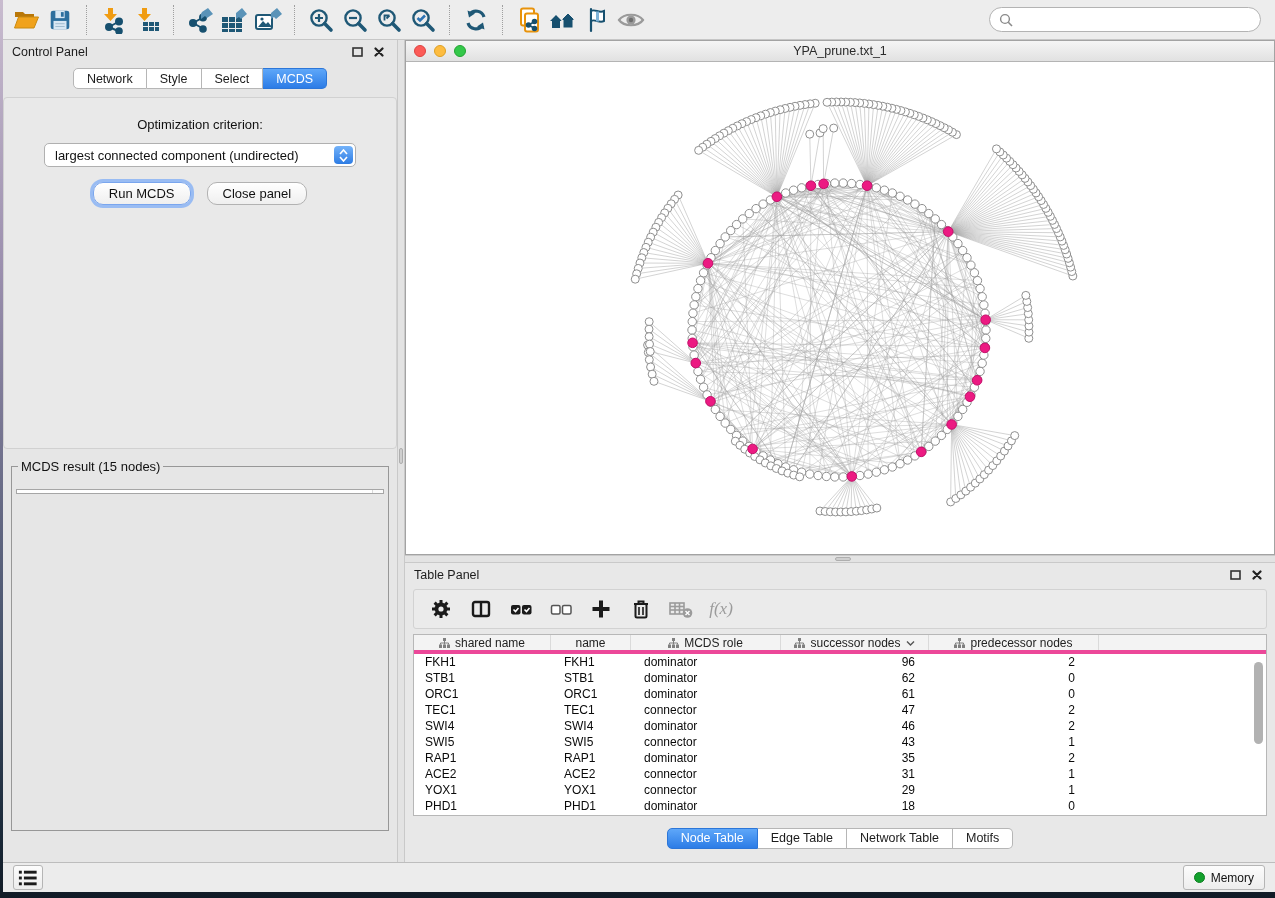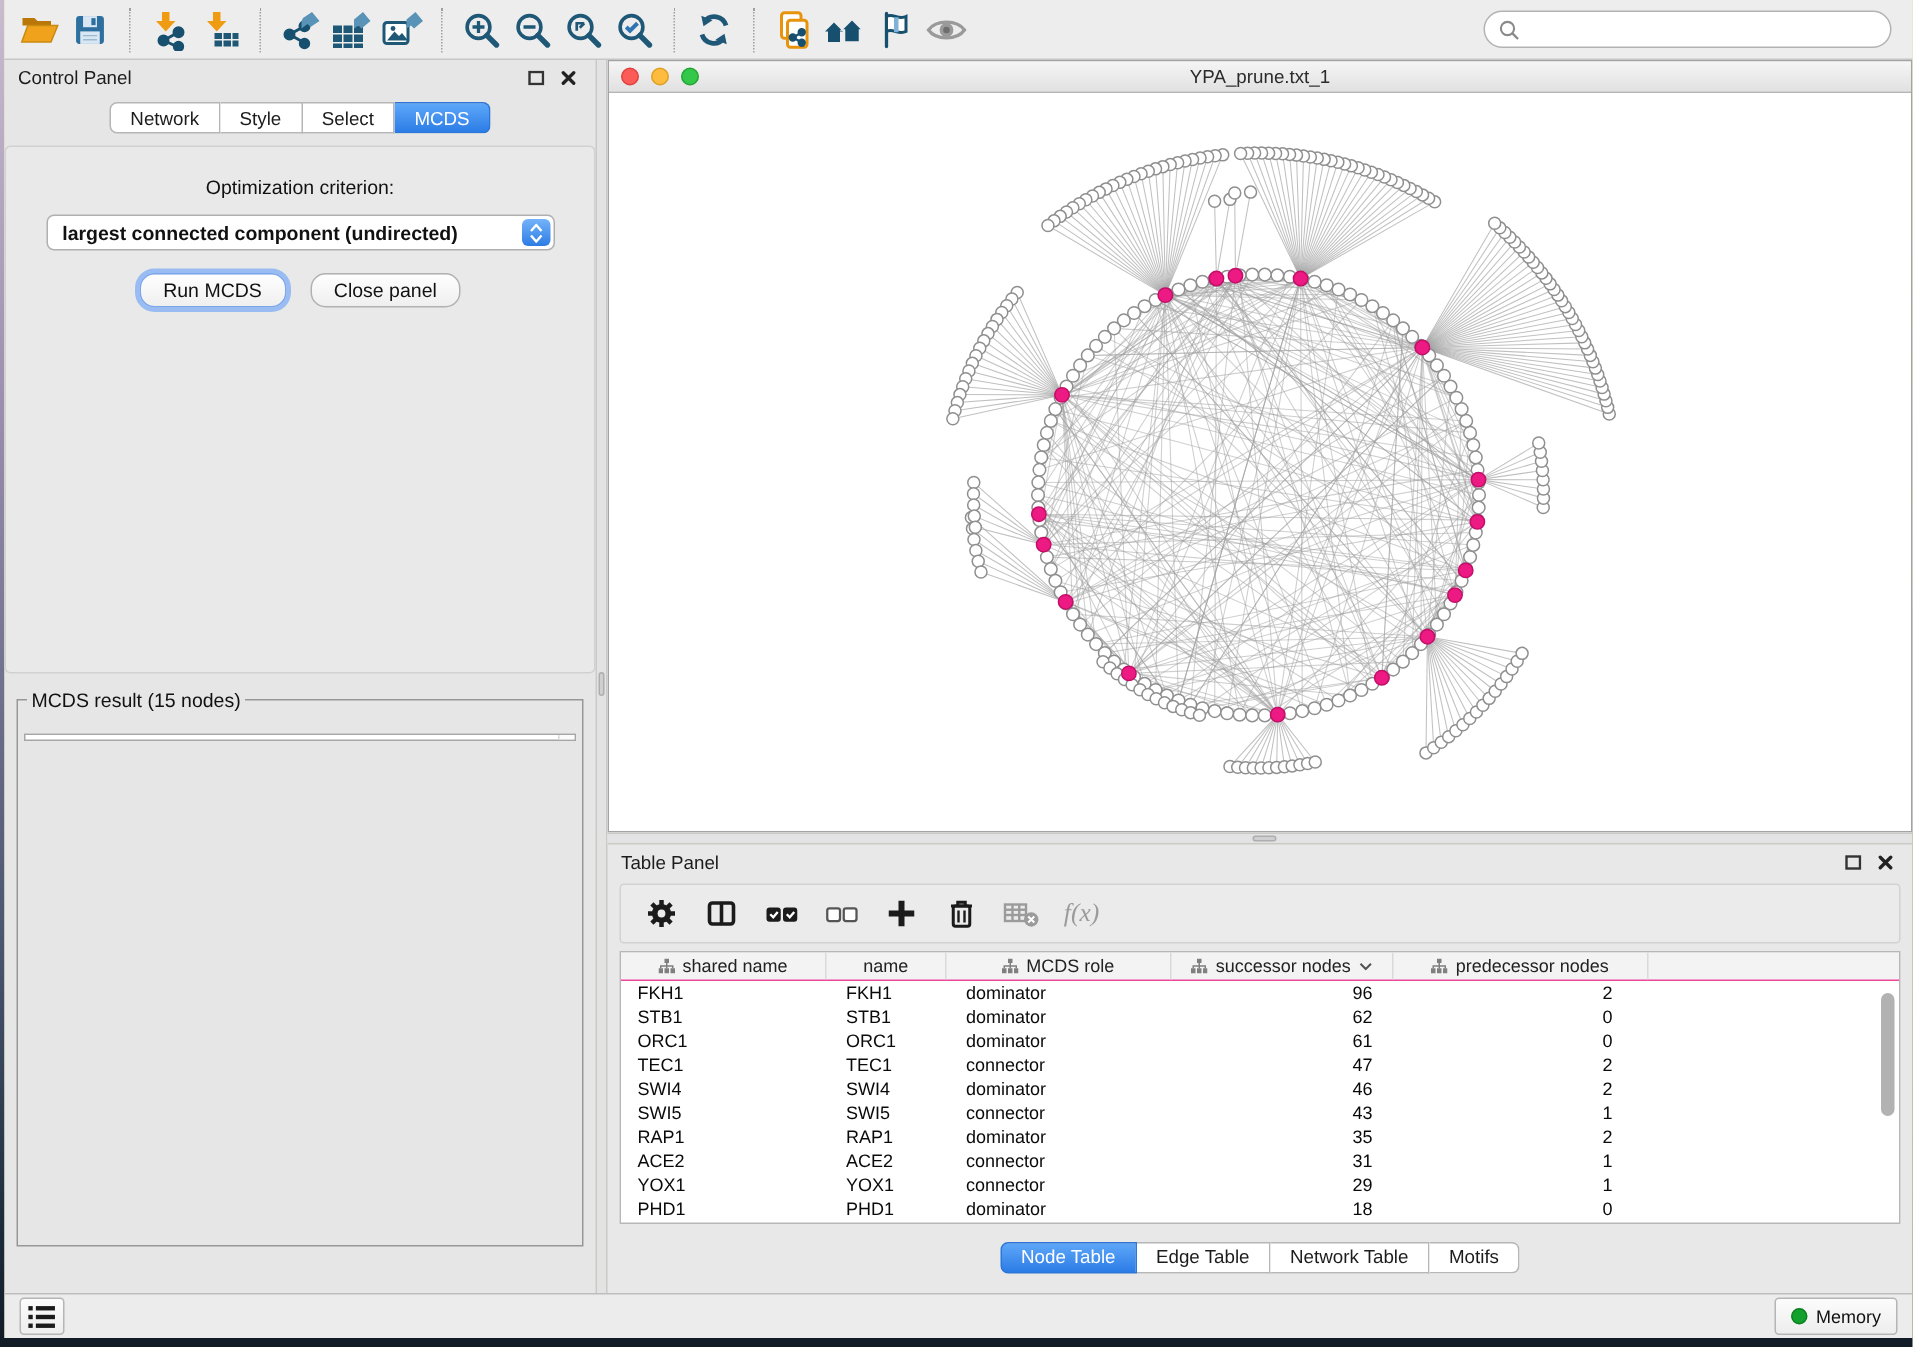--- a/index.html
+++ b/index.html
@@ -27,21 +27,21 @@
 
   .seg { display:flex; }
   .seg-tab { height:21px; padding:0 13px; background:#fff; border:1px solid #b6b6b6; border-left:none; font-size:12.5px; color:#1c1c1c; display:flex; align-items:center; }
   .seg-tab:first-child { border-left:1px solid #b6b6b6; border-radius:5px 0 0 5px; }
   .seg-tab:last-child { border-radius:0 5px 5px 0; }
   .seg-tab.active { background:linear-gradient(#5ea7f9,#2c7ce6); border-color:#2c76d8; color:#fff; }
   .cp-tabs { height:29px; display:flex; justify-content:center; align-items:center; flex:none; }
 
   .cp-box { margin:4px 0 0; height:352px; background:#e9e9e9; border:1px solid #d1d1d1; border-radius:4px; text-align:center; flex:none; }
   .opt-label { margin-top:19px; font-size:13px; color:#111; }
-  .opt-select { margin:11px auto 0; width:339px; height:24px; background:#fff; border:1px solid #b0b0b0; border-radius:5px; position:relative; display:flex; align-items:center; padding-left:10px; font-size:13px; color:#111; text-align:left;font-weight:bold; }
+  .opt-select { margin:11px auto 0; width:312px; height:24px; background:#fff; border:1px solid #b0b0b0; border-radius:5px; position:relative; display:flex; align-items:center; padding-left:10px; font-size:13px; color:#111; text-align:left; }
   .opt-select .stepper { position:absolute; right:2px; top:2px; width:19px; height:18px; border-radius:4px; background:linear-gradient(#74b3fa,#2d7ce4); display:flex; flex-direction:column; align-items:center; justify-content:center; gap:1px; }
   .btn-row { margin-top:15px; display:flex; justify-content:center; gap:16px; }
   .mac-btn { height:23px; padding:0 15px; background:linear-gradient(#ffffff,#efefef); border:1px solid #b2b2b2; border-radius:10px; font-size:13px; color:#111; display:flex; align-items:center; }
   .mac-btn.focus { box-shadow:0 0 0 3px rgba(88,152,251,.55); border-color:#7aa6ee; }
 
   .mcds-fieldset { margin:10px 8px 0; border:1px solid #979797; height:372px; padding:3px; position:relative; flex:none; }
   .mcds-fieldset legend { font-size:13px; color:#111; padding:0 3px; margin-left:3px; }
   .mcds-list { position:absolute; left:4px; right:4px; top:15px; bottom:4px; background:#fff; border:1px solid #a6a6a6; padding:3px 0 0 7px; overflow:hidden; }
   .mcds-list .track { position:absolute; right:0; top:0; bottom:0; width:11px; border-left:1px solid #d8d8d8; background:#fbfbfb; }
   .mcds-item { font-size:12.5px; line-height:16px; color:#0a0a0a; }
@@ -64,21 +64,21 @@
   .net-canvas { flex:1; position:relative; background:#fff; overflow:hidden; }
   .net-canvas svg { position:absolute; left:0; top:0; }
 
   
   .table-panel { flex:1; background:#e8e8e8; display:flex; flex-direction:column; }
   .tp-toolbar { margin:2px 8px 5px; height:40px; background:#ebebeb; border:1px solid #d2d2d2; border-radius:3px; display:flex; align-items:center; padding:0 12px; gap:10px; flex:none; }
   .tp-btn { width:30px; height:30px; display:flex; align-items:center; justify-content:center; }
   .fx { font-family:"Liberation Serif", serif; font-style:italic; font-size:17px; color:#9b9b9b; }
 
   .tbl { margin:0 8px; height:182px; background:#fff; border:1px solid #b7b7b7; position:relative; overflow:hidden; flex:none; font-size:12px; }
-  .tbl-head { display:flex; height:19px; background:#f3f3f3; border-bottom:1px solid #ec4899; }
+  .tbl-head { display:flex; height:19px; background:#f3f3f3; border-bottom:4px solid #ec4899; }
   .th { display:flex; align-items:center; justify-content:center; gap:5px; border-right:1px solid #dadada; color:#222; flex:none; }
   .tr { display:flex; height:16px; align-items:center; color:#0a0a0a; }
   .td { flex:none; white-space:nowrap; overflow:hidden; }
   .c0 { width:137px; } .c1 { width:80px; } .c2 { width:150px; } .c3 { width:148px; } .c4 { width:170px; } .cf { flex:1; border-right:none !important; }
   .td.c0 { padding-left:11px; } .td.c1 { padding-left:13px; } .td.c2 { padding-left:13px; }
   .td.c3 { text-align:right; padding-right:14px; } .td.c4 { text-align:right; padding-right:24px; }
   .tbl .thumb { position:absolute; right:3px; top:27px; width:9px; height:82px; background:#b2b2b2; border-radius:5px; }
 
   .tp-tabs { height:36px; display:flex; justify-content:center; align-items:center; flex:none; margin-top:4px; }
 

